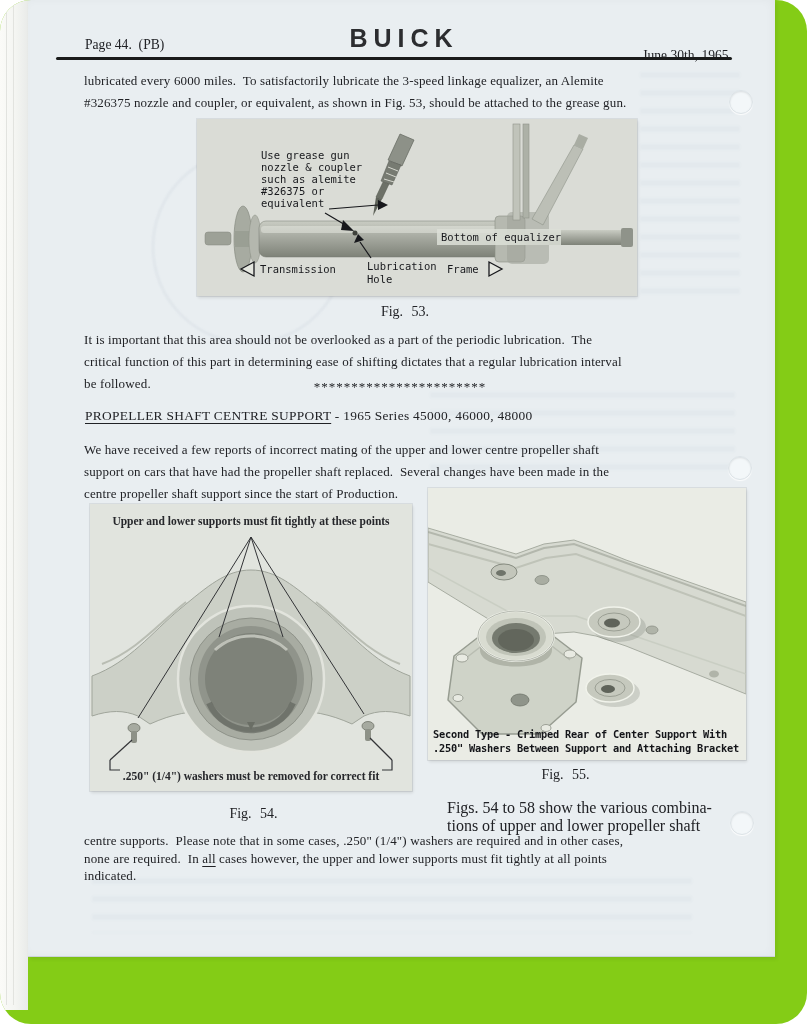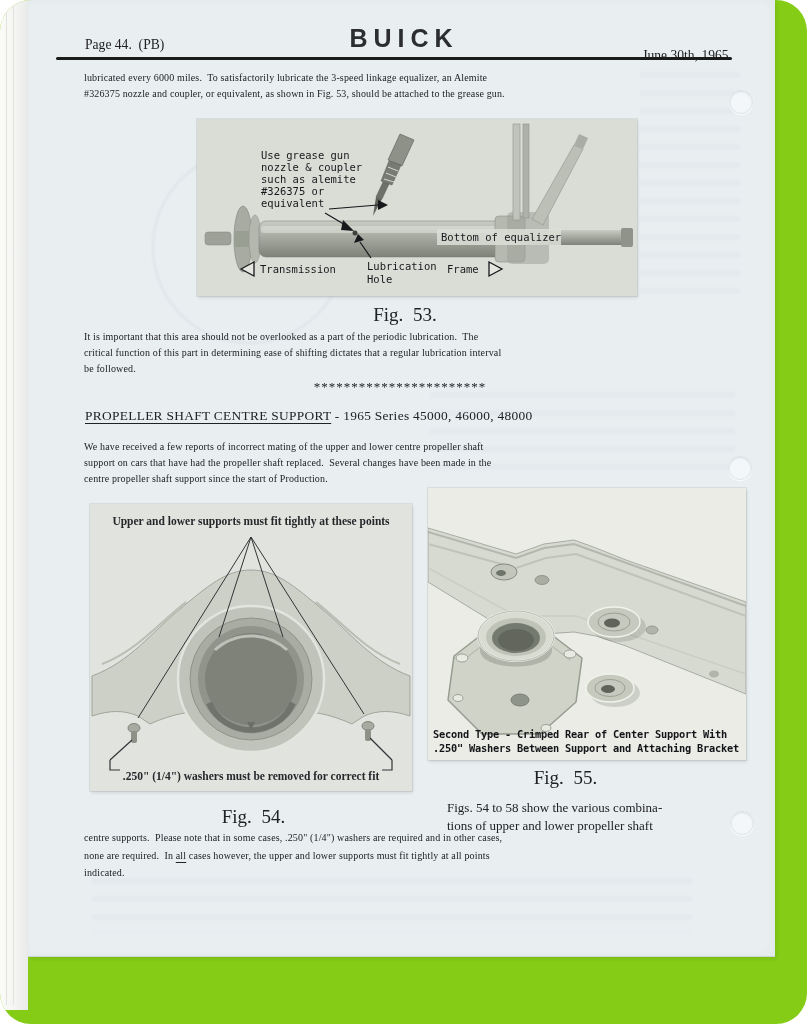--- a/index.html
+++ b/index.html
@@ -11,39 +11,39 @@
   .sheet { position:absolute; left:28px; top:0; width:747px; height:956px; background:#e9eef1;
           border-bottom:1px solid #ccd4d8;
           box-shadow: inset -3px 0 8px rgba(0,0,0,0.035), 2px 2px 4px rgba(0,0,0,0.08); }
   .hole { position:absolute; width:22px; height:22px; border-radius:50%;
           background:#f3f7f9; border:1px solid #dce3e7;
           box-shadow: inset 0 1px 2px rgba(0,0,0,0.10), 0 1px 1px rgba(255,255,255,0.85); }
   .ghost { position:absolute; opacity:.55; filter:blur(1px); pointer-events:none;
           background:repeating-linear-gradient(180deg, rgba(128,148,176,0.10) 0 6px, rgba(0,0,0,0) 6px 18px); }
   .ghost-circle { position:absolute; border:2px solid rgba(118,140,168,0.10); border-radius:50%;
           filter:blur(1.2px); pointer-events:none; }
-  .tline { position:absolute; font-size:10px; line-height:16px; letter-spacing:0.15px; white-space:pre-wrap; }
+  .tline { position:absolute; font-size:13px; line-height:22px; letter-spacing:0.15px; white-space:pre-wrap; }
   .hdr-left { position:absolute; left:85px; top:37px; font-size:13.6px; white-space:pre; }
   .brand { position:absolute; left:334px; top:24px; width:140px; text-align:center;
           font-family:"Liberation Sans", sans-serif; font-size:25px; font-weight:700;
           letter-spacing:6px; color:#2c2d30; }
   .hdr-date { position:absolute; left:590px; top:40px; width:142px; text-align:right; font-size:13.6px;margin-top:8px; }
   .rule { position:absolute; left:56px; top:57px; width:676px; height:3px; background:#1a1b1b; border-radius:2px; }
-  .figcap { position:absolute; font-size:19px; word-spacing:5px; text-align:center; }
+  .figcap { position:absolute; font-size:14px; word-spacing:5px; text-align:center; }
   .sep { position:absolute; left:290px; top:379px; width:220px; text-align:center;
          font-size:13px; letter-spacing:1px; }
   .heading { position:absolute; left:85px; top:408px; font-size:13.4px; letter-spacing:0.3px; }
   .u { text-decoration:underline; text-underline-offset:2.5px; }
   .fig { position:absolute; box-shadow:0 0 0 1px rgba(0,0,0,0.07), 1px 2px 3px rgba(0,0,0,0.10); }
   .fig svg { display:block; }
   .f53label { font-family:"DejaVu Sans Mono", monospace; font-size:10.5px; fill:#17181c; }
   .f54label { font-family:"Liberation Serif", serif; font-size:11.5px; fill:#26272b; }
   .f55cap  { font-family:"DejaVu Sans Mono", monospace; font-size:10.3px; font-weight:600;
              letter-spacing:-0.2px; fill:#141519; }
-  .col-text { position:absolute; left:447px; top:799px; font-size:13px; line-height:17.5px; white-space:pre-wrap; }
+  .col-text { position:absolute; left:447px; top:799px; font-size:16px; line-height:17.5px; white-space:pre-wrap; }
 </style>
 </head>
 <body>
 
 <div class="scan">
 
   <div class="edge-strip">
     <div class="edge-line" style="left:6px;"></div>
     <div class="edge-line" style="left:13px;"></div>
   </div>

